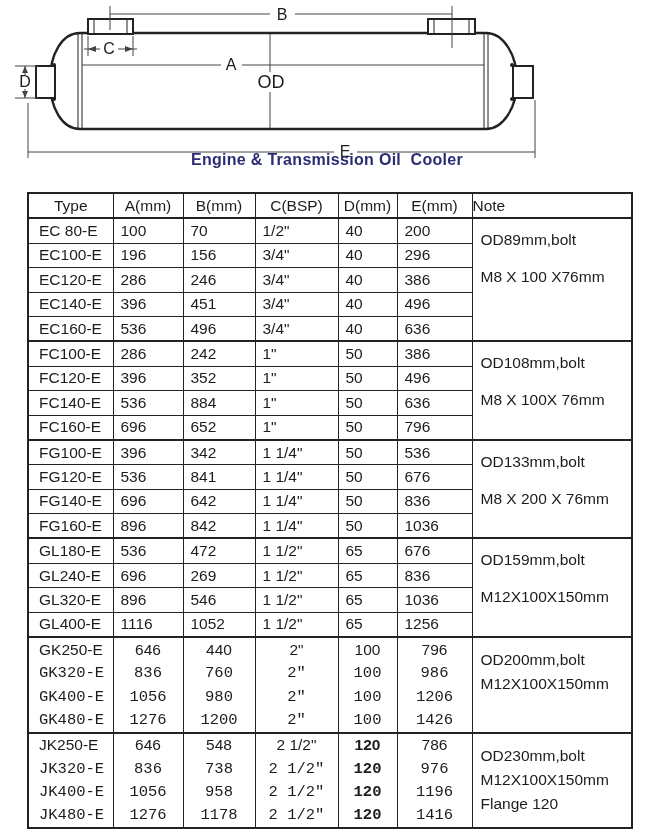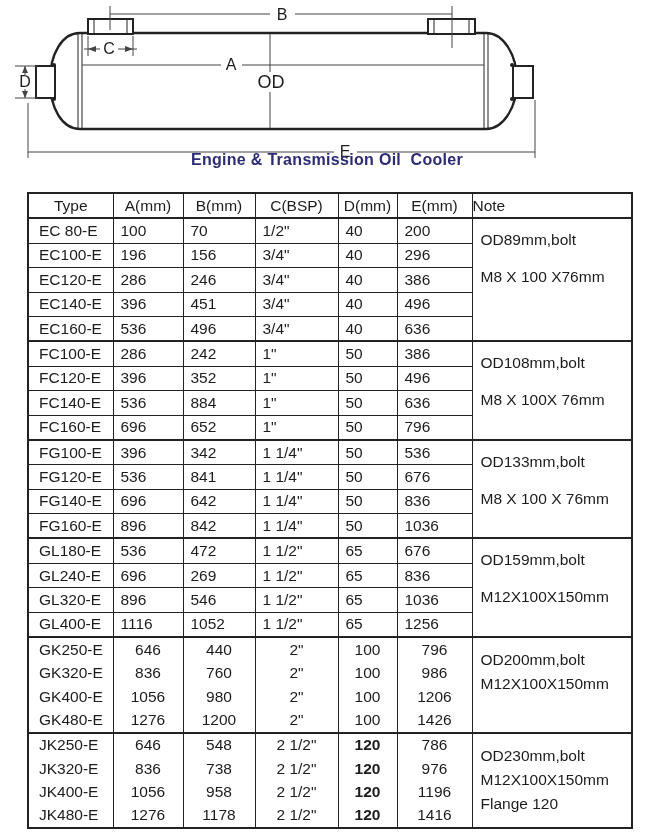--- a/index.html
+++ b/index.html
@@ -24,21 +24,21 @@
   }
   .spec th, .spec td {
     border-left:1px solid #222; border-top:1px solid #222;
     height:23.4px; padding:0 2px 0 7px;
     text-align:left; font-weight:normal;
     white-space:nowrap; overflow:hidden;
   }
   .spec th { text-align:center; padding:0; }
   .spec th.note-h { text-align:left; padding-left:0; }
   .spec tr.group-start td { border-top-width:2px; }
-  .spec tr.no-line td { border-top:0; }
+  .spec tr.no-line td { border-top:0;font-family:Liberation Mono, monospace; }
   .spec td.type-col { padding-left:10px;margin-left:24px; }
   .spec td.center { text-align:center; padding-left:2px; }
   .spec td.bold { font-weight:bold; }
   .spec td.note-cell { vertical-align:top; padding:10px 2px 0 8px; }
   .spec td.note-cell div { line-height:24px; }
   .spec td.note-cell.gap div { line-height:21px; }
   .spec td.note-cell.gap div + div { margin-top:16px; }
 </style>
 </head>
 <body>
@@ -216,21 +216,21 @@
         </tr>
         <tr class="group-start">
           <td class="type-col">FG100-E</td>
           <td>396</td>
           <td>342</td>
           <td>1 1/4"</td>
           <td>50</td>
           <td>536</td>
           <td rowspan="4" class="note-cell gap">
             <div>OD133mm,bolt</div>
-            <div>M8 X 100 X 76mm</div>
+            <div>M8 X 200 X 76mm</div>
           </td>
         </tr>
         <tr>
           <td class="type-col">FG120-E</td>
           <td>536</td>
           <td>841</td>
           <td>1 1/4"</td>
           <td>50</td>
           <td>676</td>
         </tr>

